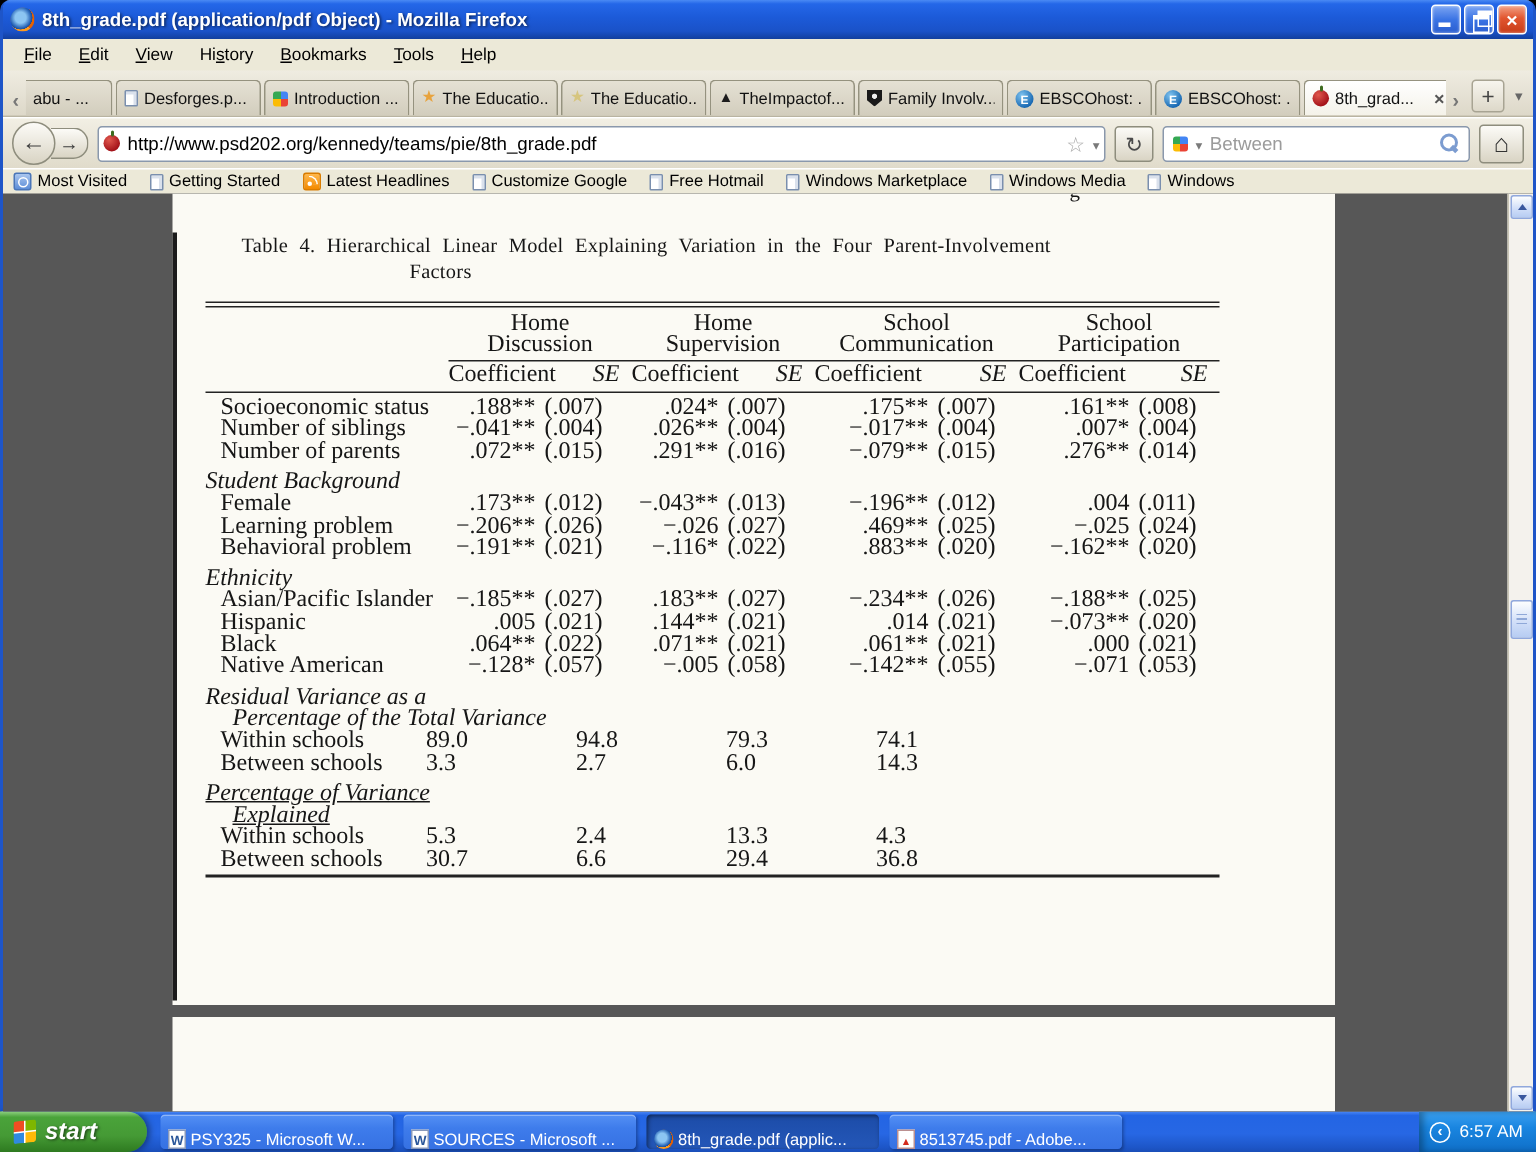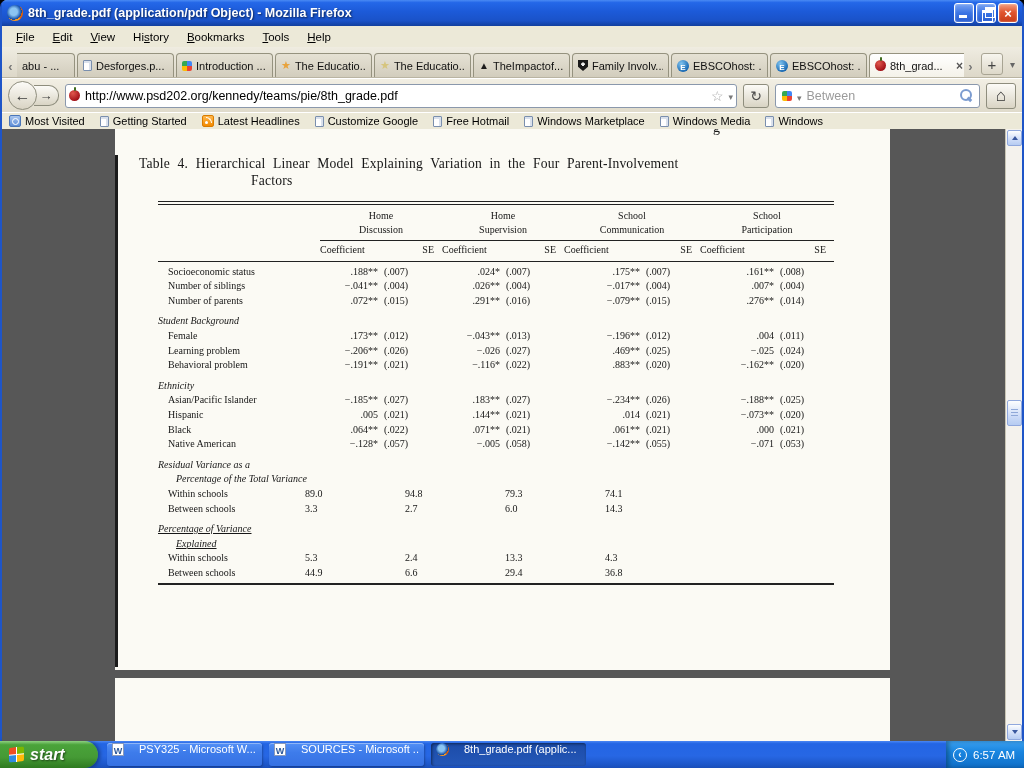--- a/index.html
+++ b/index.html
@@ -79,32 +79,32 @@
   .ic-acrobat{width:12px;height:13px;background:#fff;border:1px solid #bb9090;text-align:center}
   .ic-acrobat::before{content:"▲";color:#d42b1e;font-size:7px;line-height:12px}
   
   .content{position:relative;flex:1;background:#575757;overflow:hidden}
   .page{position:absolute;left:113px;width:775px;background:#fbfaf4}
   .page1{top:0;height:541px;font-family:"Liberation Serif",serif;color:#161616}
   .page2{top:549px;bottom:0}
   .gfrag{position:absolute;top:0;left:598px;height:7px;width:14px;overflow:hidden;font-size:14px}
   .gfrag span{display:block;margin-top:-9px}
   .scanline{position:absolute;left:0;top:26px;bottom:3px;width:3px;background:#1b1b1b}
-  .ttitle{margin:26px 0 0 24px;width:664px;font-size:13.6px;line-height:17px;word-spacing:4px;letter-spacing:.2px}
+  .ttitle{margin:26px 0 0 46px;width:664px;font-size:13.6px;line-height:17px;word-spacing:4px;letter-spacing:.2px}
   .t2{margin-left:112px}
-  #hlm-table{margin:12px 0 0 43px;width:676px;font-size:10px}
+  #hlm-table{margin:12px 0 0 22px;width:676px;font-size:16px}
   .rule{height:1px;background:#222}
   .rule-double{height:4px;border-top:1.5px solid #222;border-bottom:1px solid #222}
   .rule-groups{height:1px;background:#222;margin-left:162px}
   .endrule{margin-top:3px;height:1.5px;background:#222}
   .trow{display:grid;grid-template-columns:162px 60px 62px 60px 62px 78px 58px 76px 58px;line-height:14.6px}
   .thead-groups{line-height:14px}
   .thead-groups .pair{grid-column:span 2;text-align:center;padding:4px 0 3px}
   .thead-sub .pair{grid-column:span 2;display:flex;justify-content:space-between;align-items:baseline;padding:2px 8px 3px 0}
-  .se-i{}
+  .se-i{font-style:italic}
   .thead-sub + .rule{margin-bottom:3px}
   .tcell.coef{text-align:right;padding-right:2px}
   .tcell.se{padding-left:4px}
   .section-label{font-style:italic;padding-top:6px}
   .section-label .l2{padding-left:18px}
   .item-label{padding-left:10px}
   .trow.pct{grid-template-columns:147px repeat(4,100px) 1fr}
   .pct-val{}
   .footnote{margin:7px 0 0 53px;font-size:12.3px;font-family:"Liberation Serif",serif}
   
@@ -121,21 +121,21 @@
   
   .taskbar{height:27px;flex:0 0 27px;display:flex;align-items:stretch;
     background:linear-gradient(180deg,#4a87f4 0%,#2365e4 10%,#2767e4 55%,#1d56c8 88%,#1a4eb8 100%)}
   .startbtn{flex:0 0 98px;display:flex;align-items:center;gap:6px;padding-left:9px;color:#fff;font-weight:bold;font-style:italic;font-size:16px;
     text-shadow:1px 1px 2px rgba(0,0,0,.55);border-radius:0 14px 14px 0;
     background:linear-gradient(180deg,#8ed080 0%,#4aa33a 14%,#459a35 60%,#2e7a20 100%);box-shadow:2px 0 4px rgba(0,0,0,.4)}
   .winflag{width:15px;height:15px;border-radius:2px;transform:skewY(-6deg);
     background:linear-gradient(#fff,#fff) center/100% 1px no-repeat,linear-gradient(#fff,#fff) center/1px 100% no-repeat,
     conic-gradient(#7db700 0 25%,#ffba08 0 50%,#2f8ae0 0 75%,#ef4e22 0)}
   .taskbtns{flex:1;display:flex;gap:7px;padding:2px 4px 2px 9px}
-  .tbtn{flex:0 0 155px;display:flex;align-items:flex-start;gap:15px;padding:0 5px;color:#fff;font-size:11px;border-radius:3px;overflow:hidden;
+  .tbtn{flex:0 0 155px;display:flex;align-items:flex-end;gap:3px;padding:0 5px;color:#fff;font-size:11px;border-radius:3px;overflow:hidden;
     background:linear-gradient(180deg,#5490f5 0%,#3e7ceb 40%,#3671e3 100%);box-shadow:inset 0 1px 0 rgba(255,255,255,.35),1px 1px 2px rgba(0,0,0,.25)}
   .tbtn .lbl{white-space:nowrap;overflow:hidden}
   .tbtn.active{background:linear-gradient(180deg,#1c4ca8 0%,#2457b8 100%);box-shadow:inset 1px 1px 3px rgba(0,0,0,.5)}
   .tray{flex:0 0 78px;display:flex;align-items:center;gap:6px;padding-left:7px;color:#fff;font-size:11.5px;
     background:linear-gradient(180deg,#3ba0f0 0%,#1985e0 40%,#0f6fc8 100%);box-shadow:inset 3px 0 4px rgba(0,0,0,.3)}
   .trayc{width:14px;height:14px;border:1.5px solid #fff;border-radius:50%;display:flex;align-items:center;justify-content:center;font-weight:bold;font-size:10px}
   u{text-decoration:underline}
 </style>
 </head>
 <body>
@@ -466,21 +466,21 @@
           </div>
           <div class="trow pct">
             <span class="tcell item-label">Within schools</span>
             <span class="tcell pct-val">5.3</span>
             <span class="tcell pct-val">2.4</span>
             <span class="tcell pct-val">13.3</span>
             <span class="tcell pct-val">4.3</span>
           </div>
           <div class="trow pct">
             <span class="tcell item-label">Between schools</span>
-            <span class="tcell pct-val">44.9</span>
+            <span class="tcell pct-val">30.7</span>
             <span class="tcell pct-val">6.6</span>
             <span class="tcell pct-val">29.4</span>
             <span class="tcell pct-val">36.8</span>
           </div>
           <div class="endrule"></div>
         </div>
     </div>
     <div class="page page2"></div>
     <div class="vscroll">
       <span class="sbtn up">
@@ -505,18 +505,22 @@
         <span class="lbl">PSY325 - Microsoft W...</span>
       </div>
       <div class="tbtn">
         <span class="ic ic-word"></span>
         <span class="lbl">SOURCES - Microsoft ...</span>
       </div>
       <div class="tbtn active">
         <span class="ic ic-firefox"></span>
         <span class="lbl">8th_grade.pdf (applic...</span>
       </div>
+      <div class="tbtn">
+        <span class="ic ic-acrobat"></span>
+        <span class="lbl">8513745.pdf - Adobe...</span>
+      </div>
     </div>
   <div class="tray">
     <span class="trayc">‹</span>
     <span class="clock">6:57 AM</span>
   </div>
 </div>
 
 </body></html>

